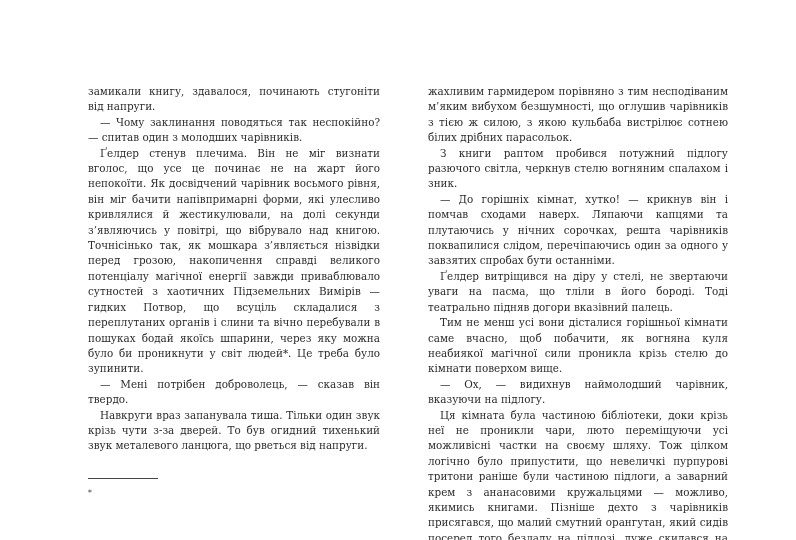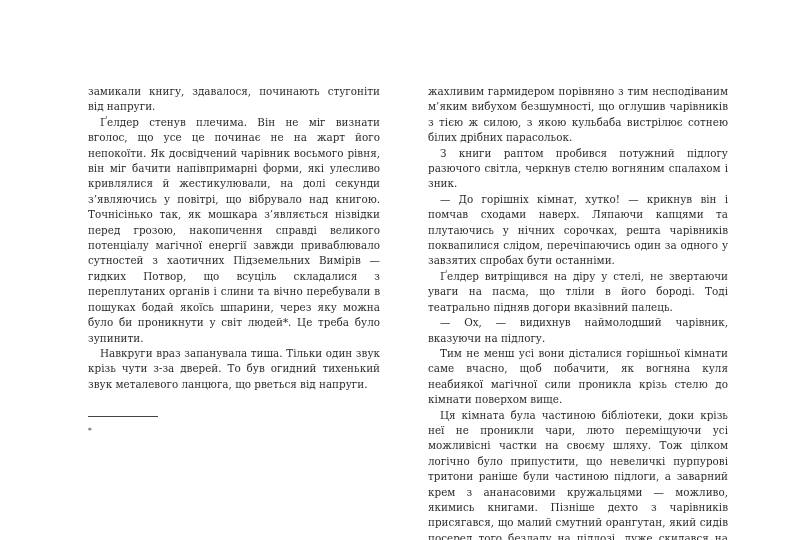--- a/index.html
+++ b/index.html
@@ -23,37 +23,39 @@
   .page-number.right { left: 558px; }
 </style>
 </head>
 <body>
 
 <div class="spread">
 
   <div class="page left">
     <div class="body-text">
       <p class="cont">замикали книгу, здавалося, починають стугоніти від напруги.</p>
+      <p>— Чому заклинання поводяться так неспокійно? — спитав один з молодших чарівників.</p>
       <p>Ґелдер стенув плечима. Він не міг визнати вголос, що усе це починає не на жарт його непокоїти. Як досвідчений чарівник восьмого рівня, він міг бачити напівпримарні форми, які улесливо кривлялися й жестикулювали, на долі секунди з’являючись у повітрі, що вібрувало над книгою. Точнісінько так, як мошкара з’являється нізвідки перед грозою, накопичення справді великого потенціалу магічної енергії завжди приваблювало сутностей з хаотичних Підземельних Вимірів — гидких Потвор, що всуціль складалися з переплутаних органів і слини та вічно перебували в пошуках бодай якоїсь шпарини, через яку можна було би проникнути у світ людей*. Це треба було зупинити.</p>
+      <p>— Мені потрібен доброволець, — сказав він твердо.</p>
       <p>Навкруги враз запанувала тиша. Тільки один звук крізь чути з-за дверей. То був огидний тихенький звук металевого ланцюга, що рветься від напруги.</p>
     </div>
     <div class="footnote-rule"></div>
     <div class="footnote">
       <span class="mark">*</span>
     </div>
   </div>
 
   <div class="page right">
     <div class="body-text">
       <p class="cont">жахливим гармидером порівняно з тим несподіваним м’яким вибухом безшумності, що оглушив чарівників з тією ж силою, з якою кульбаба вистрілює сотнею білих дрібних парасольок.</p>
       <p>З книги раптом пробився потужний підлогу разючого світла, черкнув стелю вогняним спалахом і зник.</p>
       <p>— До горішніх кімнат, хутко! — крикнув він і помчав сходами наверх. Ляпаючи капцями та плутаючись у нічних сорочках, решта чарівників поквапилися слідом, перечіпаючись один за одного у завзятих спробах бути останніми.</p>
       <p>Ґелдер витріщився на діру у стелі, не звертаючи уваги на пасма, що тліли в його бороді. Тоді театрально підняв догори вказівний палець.</p>
+      <p>Тим не менш усі вони дісталися горішньої кімнати саме вчасно, щоб побачити, як вогняна куля неабиякої магічної сили проникла крізь стелю до кімнати поверхом вище.</p>
       <p>— Ох, — видихнув наймолодший чарівник, вказуючи на підлогу.</p>
-      <p>Тим не менш усі вони дісталися горішньої кімнати саме вчасно, щоб побачити, як вогняна куля неабиякої магічної сили проникла крізь стелю до кімнати поверхом вище.</p>
       <p>Ця кімната була частиною бібліотеки, доки крізь неї не проникли чари, люто переміщуючи усі можливісні частки на своєму шляху. Тож цілком логічно було припустити, що невеличкі пурпурові тритони раніше були частиною підлоги, а заварний крем з ананасовими кружальцями — можливо, якимись книгами. Пізніше дехто з чарівників присягався, що малий смутний орангутан, який сидів посеред того безладу на підлозі, дуже скидався на головного бібліотекаря.</p>
       <p>Ґелдер не зводив погляду зі стелі.</p>
       <p>— До кухні! — проревів він, пробираючись крізь заварний крем на підлозі до наступного сходового просвіту.</p>
     </div>
   </div>
 
   <div class="page-number left">12</div>
   <div class="page-number right">4</div>
 </div>
 

